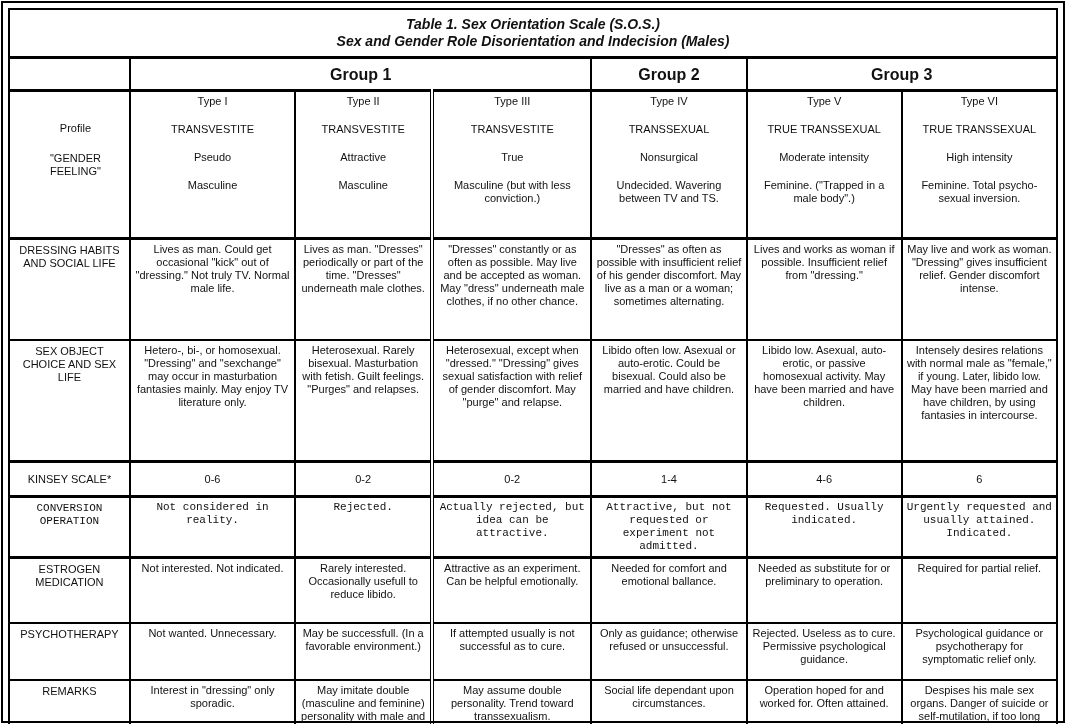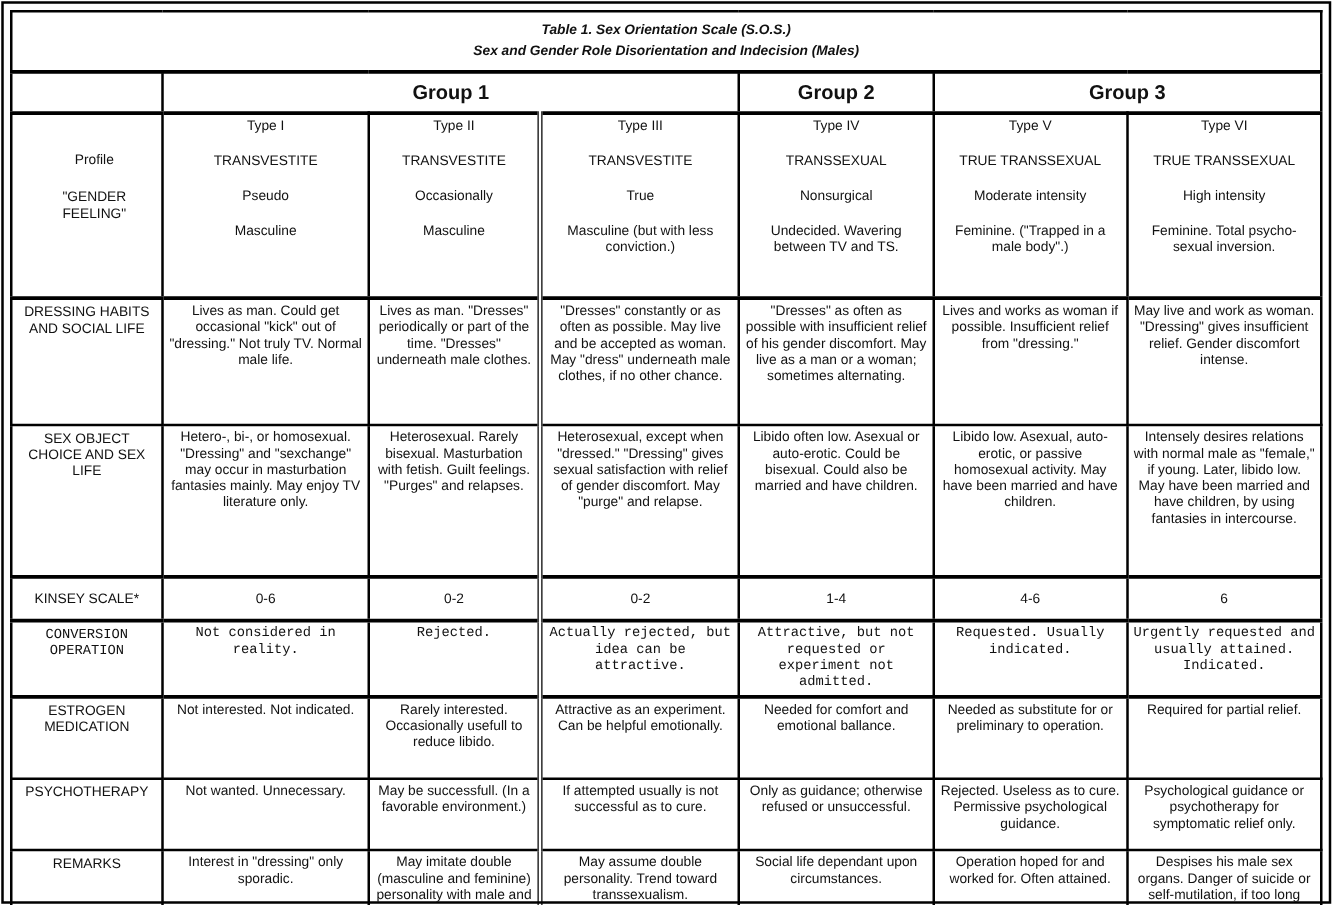--- a/index.html
+++ b/index.html
@@ -33,21 +33,21 @@
     word-wrap: break-word;
   }
   
   td.dbl { border-left: 4px double #000; }
 
   tr.thickb > td { border-bottom-width: 3px; }
 
   td.titlecell {
     height: 40px;
     vertical-align: middle;
-    font-size: 11px;
+    font-size: 14px;
     line-height: 17px;
     font-weight: bold;
     font-style: italic;
     border-bottom-width: 3px;
   }
   tr.grouprow > td {
     height: 24px;
     vertical-align: middle;
     font-weight: bold;
     font-size: 16px;
@@ -104,21 +104,21 @@
     </td>
     <td>
       <div class="pline">Type I</div>
       <div class="pline">TRANSVESTITE</div>
       <div class="pline">Pseudo</div>
       <div>Masculine</div>
     </td>
     <td>
       <div class="pline">Type II</div>
       <div class="pline">TRANSVESTITE</div>
-      <div class="pline">Occasionally</div>
+      <div class="pline">Attractive</div>
       <div>Masculine</div>
     </td>
     <td class="dbl">
       <div class="pline">Type III</div>
       <div class="pline">TRANSVESTITE</div>
       <div class="pline">True</div>
       <div>Masculine (but with less conviction.)</div>
     </td>
     <td>
       <div class="pline">Type IV</div>

